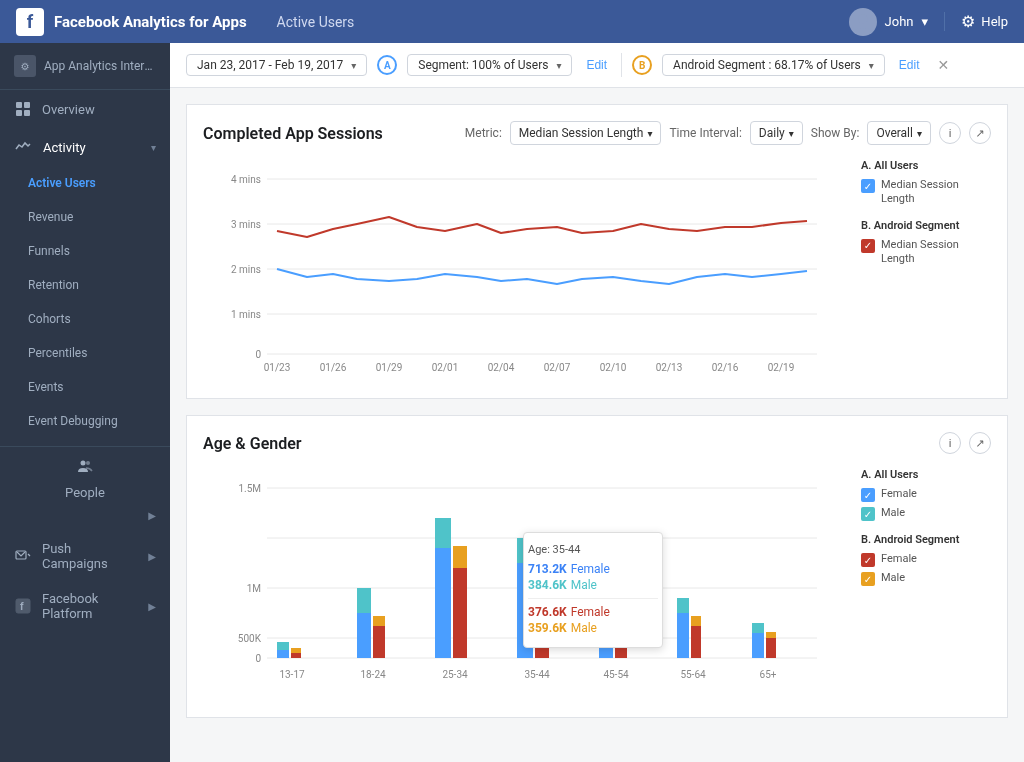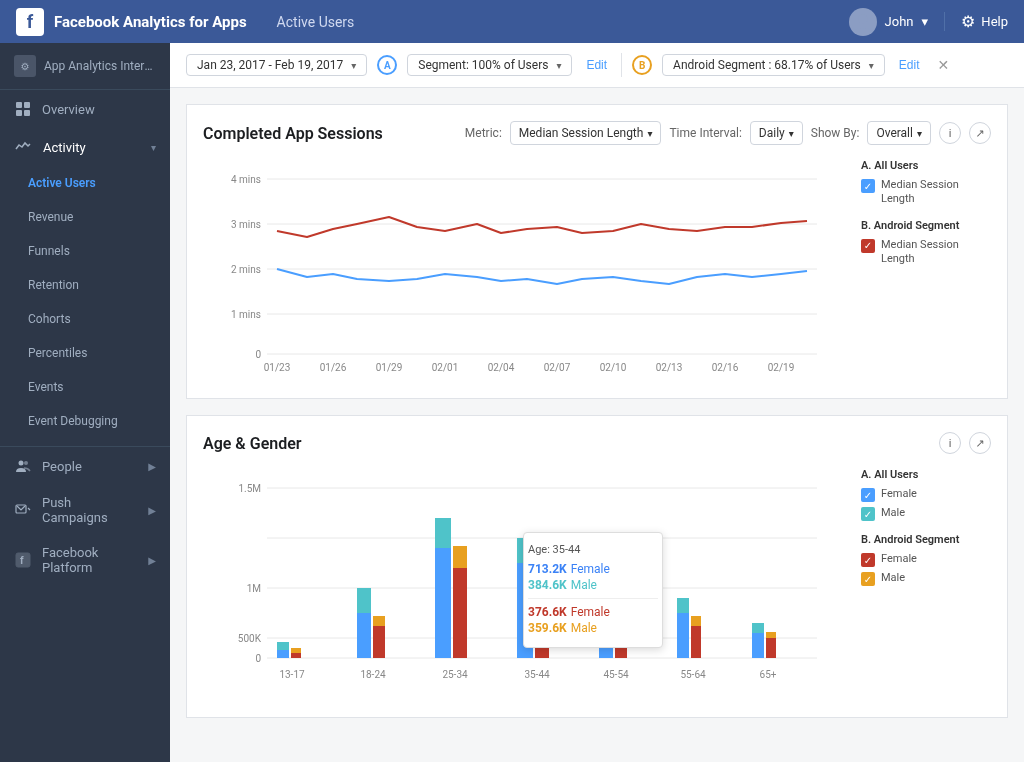--- a/index.html
+++ b/index.html
@@ -193,21 +193,21 @@
     <div class="sidebar-item sub">
       <span>Percentiles</span>
     </div>
     <div class="sidebar-item sub">
       <span>Events</span>
     </div>
     <div class="sidebar-item sub">
       <span>Event Debugging</span>
     </div>
 
-    <div class="sidebar-item" style="margin-top:8px; border-top:1px solid #3a4a5c; ">
+    <div class="sidebar-item" style="margin-top:8px; border-top:1px solid #3a4a5c; flex-direction:column;">
       <div class="sidebar-icon">
         <svg width="16" height="16" viewBox="0 0 16 16">
             <circle cx="6" cy="5" r="2.5" fill="#a0aec0"></circle>
             <circle cx="11" cy="5" r="2" fill="#a0aec0" opacity="0.6"></circle>
             <path d="M1 14 Q1 10 6 10 Q11 10 11 14" fill="#a0aec0"></path>
             <path d="M9 10 Q13 10 15 13" stroke="#a0aec0" stroke-width="1.5" fill="none" opacity="0.6"></path>
           </svg>
       </div>
       <span>People</span>
       <span class="sidebar-arrow">▶</span>

